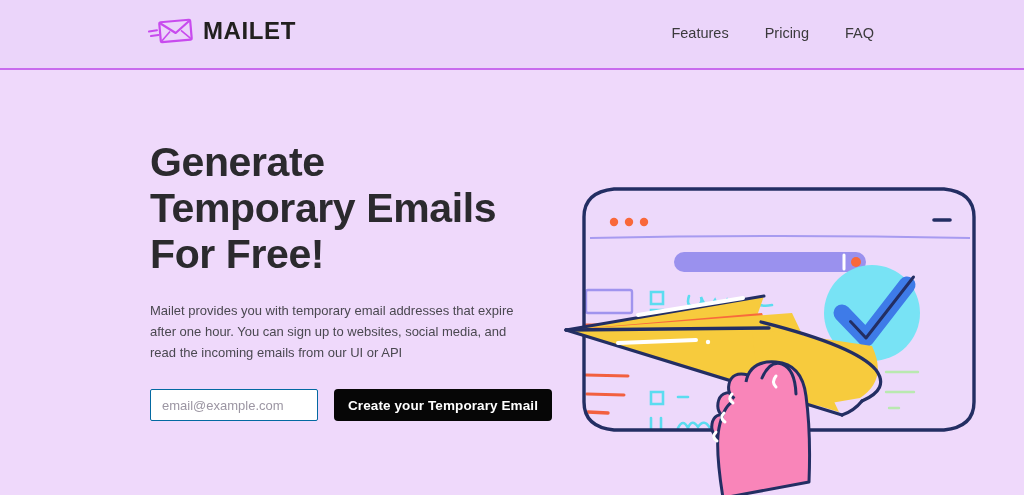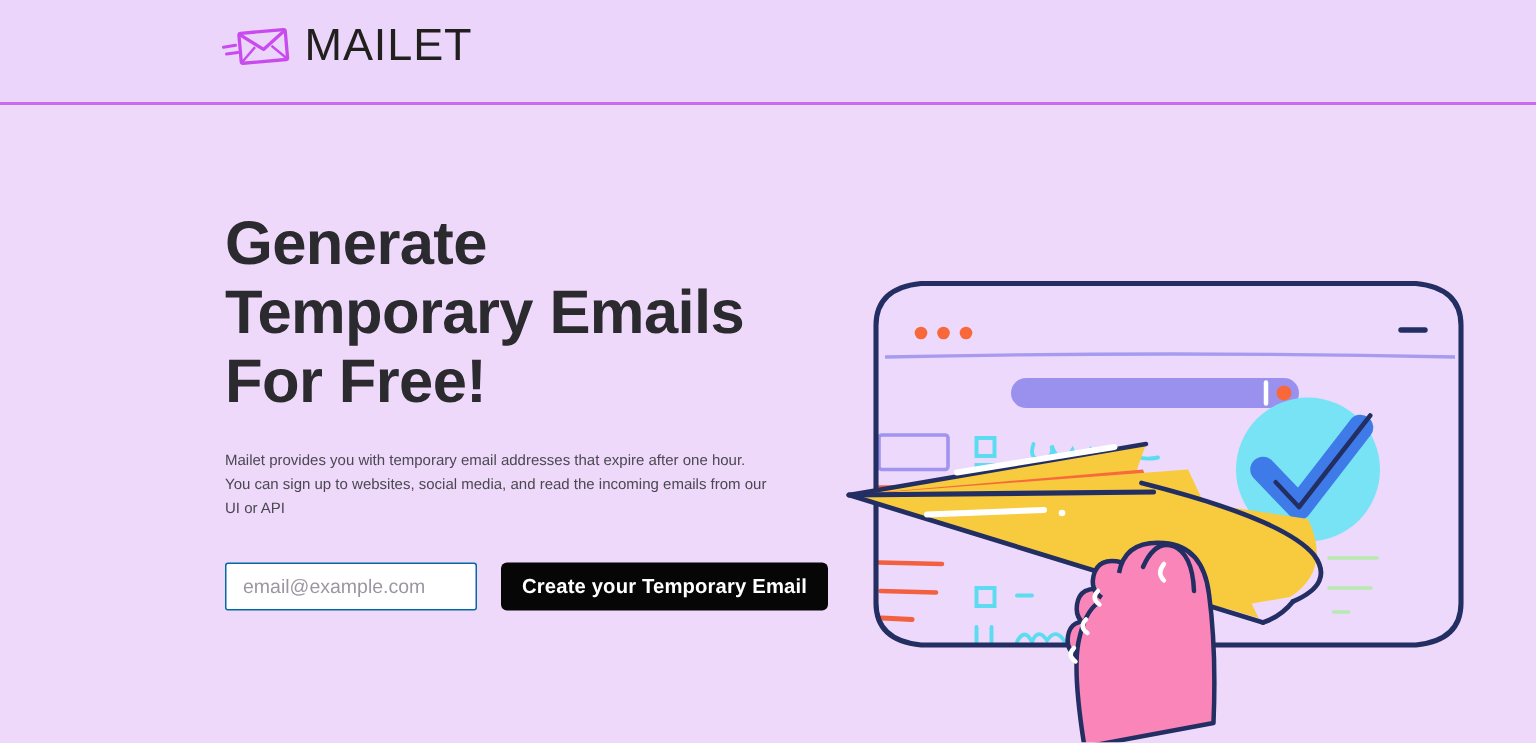--- a/index.html
+++ b/index.html
@@ -41,22 +41,22 @@
     top: 16px;
     display: flex;
     align-items: center;
     gap: 9px;
     cursor: pointer;
   }
 
   .brand-icon { display: block; width: 46px; height: 30px; }
 
   .brand-name {
-    font-size: 30px;
-    font-weight: 400;
+    font-size: 24px;
+    font-weight: 700;
     letter-spacing: 0.6px;
     color: #22201F;
     line-height: 1;
   }
 
   .nav {
     position: absolute;
     right: 150px;
     top: 25px;
     display: flex;
@@ -90,21 +90,21 @@
     font-size: 41px;
     font-weight: 700;
     line-height: 1.12;
     letter-spacing: -0.4px;
     color: #2B2A2E;
     white-space: pre-line;
   }
 
   .hero-sub {
     margin-top: 22px;
-    font-size: 10px;
+    font-size: 13px;
     line-height: 1.63;
     color: #4A4850;
     width: 365px;
   }
 
   .signup-form {
     margin-top: 26px;
     display: flex;
     align-items: stretch;
     gap: 16px;
@@ -167,20 +167,25 @@
             <rect x="12" y="5" width="31" height="20" rx="1.2" fill="none" stroke="#C84BEE" stroke-width="2.2"></rect>
             <path d="M12.8 6 L27.5 17 L42.2 6" fill="none" stroke="#C84BEE" stroke-width="2.2" stroke-linejoin="round"></path>
             <path d="M12.8 24 L22 15" fill="none" stroke="#C84BEE" stroke-width="1.6"></path>
             <path d="M42.2 24 L33 15" fill="none" stroke="#C84BEE" stroke-width="1.6"></path>
           </g>
         </svg>
       </span>
       <span class="brand-name">MAILET</span>
     </div>
 
+    <nav class="nav">
+      <a class="nav-link" href="#">Features</a>
+      <a class="nav-link" href="#">Pricing</a>
+      <a class="nav-link" href="#">FAQ</a>
+    </nav>
 
   </header>
 
   <section class="hero">
 
     <div class="hero-copy">
       <h1 class="hero-title">Generate
 Temporary Emails
 For Free!</h1>
       <p class="hero-sub">Mailet provides you with temporary email addresses that expire after one hour. You can sign up to websites, social media, and read the incoming emails from our UI or API</p>

